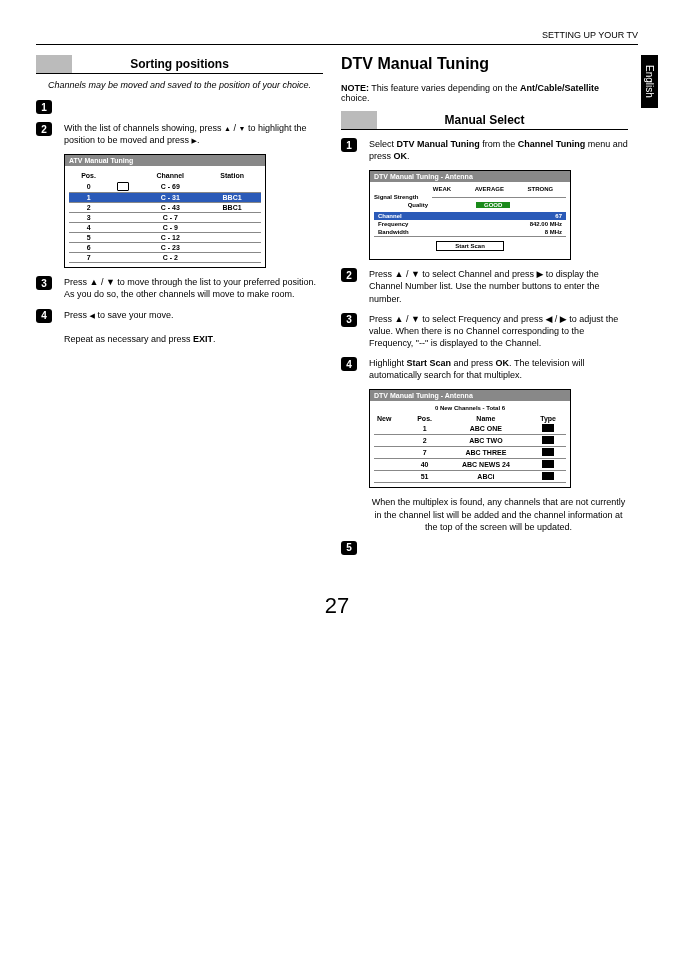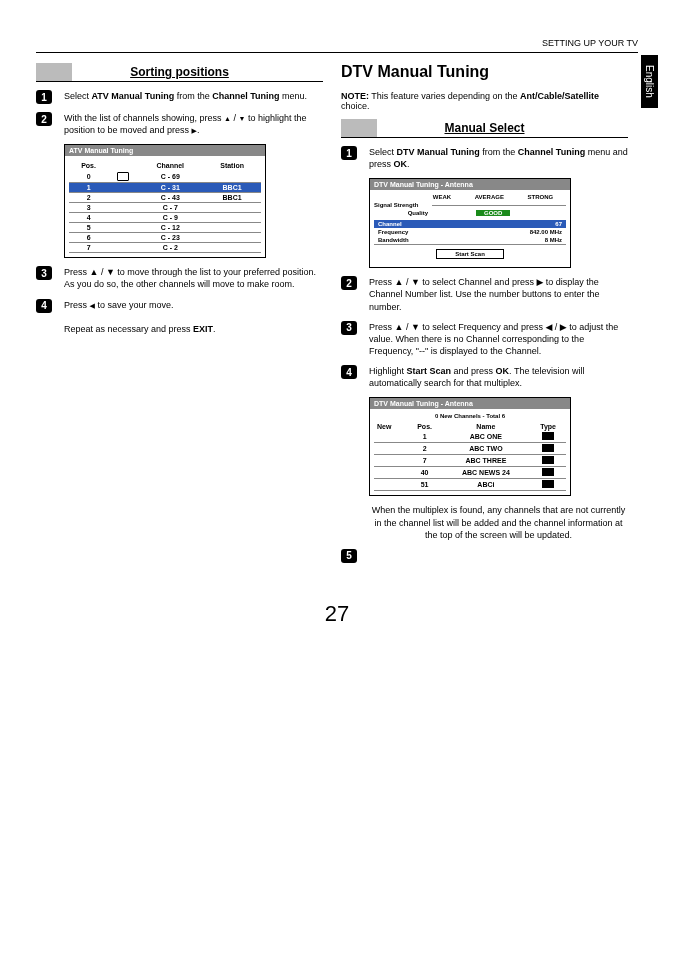--- a/index.html
+++ b/index.html
@@ -10,21 +10,20 @@
     margin: 0;
     padding: 0;
     box-sizing: border-box;
     position: relative;
     color: #000;
   }
   .page {
     padding: 30px 36px 20px 36px;
     box-sizing: border-box;
     width: 674px;
-    margin-top: 8px;
   }
   .header-line {
     border-top: 1px solid #000;
     margin-bottom: 2px;
   }
   .section-title-top {
     text-align: right;
     font-size: 9px;
     margin-bottom: 4px;
   }
@@ -46,21 +45,20 @@
     width: 287px;
   }
   .section-heading {
     font-size: 12px;
     font-weight: bold;
     text-align: center;
     border-bottom: 1px solid #000;
     padding: 2px 0;
     margin: 8px 0 6px 0;
     position: relative;
-    text-decoration: underline;
   }
   .section-heading::before {
     content: "";
     position: absolute;
     left: 0;
     top: 0;
     bottom: 0;
     width: 36px;
     background: #bbb;
   }
@@ -182,26 +180,24 @@
 <div class="page">
   <div class="section-title-top">SETTING UP YOUR TV</div>
   <div class="header-line"></div>
 
   <div class="lang-tab">English</div>
 
   <div class="columns">
 
     <div class="col">
       <div class="section-heading"><span>Sorting positions</span></div>
+      <div class="italic-intro">Channels may be moved and saved to the position of your choice.</div>
 
       <div class="step">
         <div class="step-num">1</div>
-        <div class="step-text">
-          <span>Select </span><b>ATV Manual Tuning</b><span> from the </span><b>Channel Tuning</b><span> menu.</span>
-        </div>
       </div>
 
       <div class="step">
         <div class="step-num">2</div>
         <div class="step-text">
           <span>With the list of channels showing, press </span><span class="arrow-up"></span><span> / </span><span class="arrow-down"></span><span> to highlight the position to be moved and press </span><span class="arrow-right"></span><span>.</span>
         </div>
       </div>
 
       <div class="ui-box">

